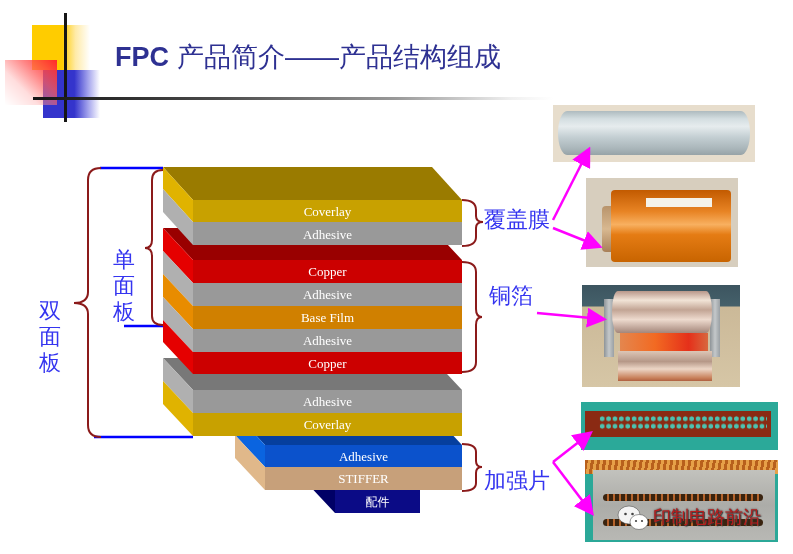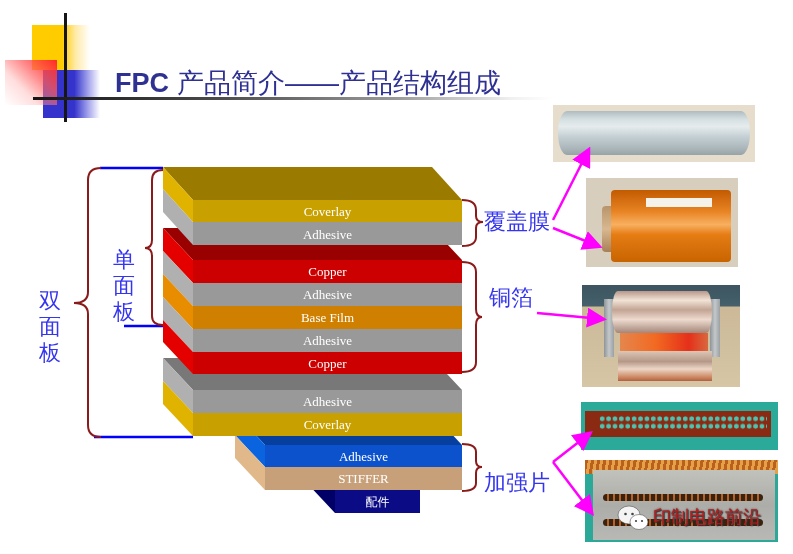--- a/index.html
+++ b/index.html
@@ -11,27 +11,27 @@
   .deco-yellow { left: 32px; top: 25px; width: 58px; height: 45px;
     background: linear-gradient(to right, #ffcc00 0%, #ffcc00 52%, rgba(255,214,80,0.5) 75%, rgba(255,255,255,0) 100%); }
   .deco-blue { left: 43px; top: 70px; width: 57px; height: 48px;
     background: linear-gradient(to right, #3434cc 0%, #3434cc 55%, rgba(80,80,220,0.5) 80%, rgba(255,255,255,0) 100%); }
   .deco-red { left: 5px; top: 60px; width: 52px; height: 45px;
     background: linear-gradient(225deg, #ff2a2a 0%, rgba(255,90,90,0.75) 35%, rgba(255,170,170,0.4) 65%, rgba(255,255,255,0) 100%); }
   .deco-vline { left: 64px; top: 13px; width: 2.5px; height: 109px; background: #161616; }
   .deco-hline { left: 33px; top: 97px; width: 520px; height: 3px;
     background: linear-gradient(to right, #151515 0%, #4a4a4a 35%, #9a9a9a 70%, rgba(230,230,230,0.6) 92%, rgba(255,255,255,0) 100%); }
 
-  .title { left: 115px; top: 66px; font-size: 27px; line-height: 34px; color: #2e3192; white-space: nowrap; }
+  .title { left: 115px; top: 40px; font-size: 27px; line-height: 34px; color: #2e3192; white-space: nowrap; }
   .title .prefix { font-weight: bold; margin-right: 8px; }
 
   .vlabel { font-size: 22px; line-height: 26px; color: #3535f0; width: 24px; text-align: center;
             word-break: break-all; font-family: "DejaVu Serif", "Liberation Serif", serif; margin-top: 36px; }
   .rlabel { font-size: 22px; line-height: 26px; color: #3535f0; white-space: nowrap;
-            font-family: Liberation Sans, sans-serif; }
+            font-family: Liberation Mono, monospace; }
 
   
   .photo { overflow: hidden; }
   .p1 { left: 553px; top: 105px; width: 202px; height: 57px; background: #e7ddcc; }
   .p1 .tube { left: 5px; top: 6px; width: 192px; height: 44px; border-radius: 9px / 22px;
     background: linear-gradient(to bottom, #aebbbf 0%, #d4dee1 18%, #e6ecee 35%, #c3ced2 60%, #aab6ba 85%, #97a3a7 100%); }
   .p2 { left: 586px; top: 178px; width: 152px; height: 89px; background: #d7cebe; }
   .p2 .core { left: 16px; top: 28px; width: 16px; height: 46px; border-radius: 4px; background: linear-gradient(to bottom,#b8946c,#d8b890,#a88058); }
   .p2 .roll { left: 25px; top: 12px; width: 120px; height: 72px; border-radius: 4px;
     background: linear-gradient(to bottom, #c25a00 0%, #e88424 30%, #f8b060 48%, #e57c14 62%, #c86400 100%); }
@@ -76,21 +76,21 @@
 <div class="abs deco-yellow"></div>
 <div class="abs deco-blue"></div>
 <div class="abs deco-red"></div>
 <div class="abs deco-vline"></div>
 <div class="abs deco-hline"></div>
 
 <div class="abs title">
   <span class="prefix">FPC</span><span>产品简介——产品结构组成</span>
 </div>
 
-<div class="abs vlabel" style="left:38px; top:252px;">双面板</div>
+<div class="abs vlabel" style="left:38px; top:262px;">双面板</div>
 <div class="abs vlabel" style="left:112px; top:211px;">单面板</div>
 
 <div class="abs rlabel" style="left:484px; top:209px;">覆盖膜</div>
 <div class="abs rlabel" style="left:489px; top:285px;">铜箔</div>
 <div class="abs rlabel" style="left:484px; top:446px;margin-top:24px;">加强片</div>
 
 <div class="abs photo p1">
   <div class="abs tube"></div>
 </div>
 <div class="abs photo p2">

